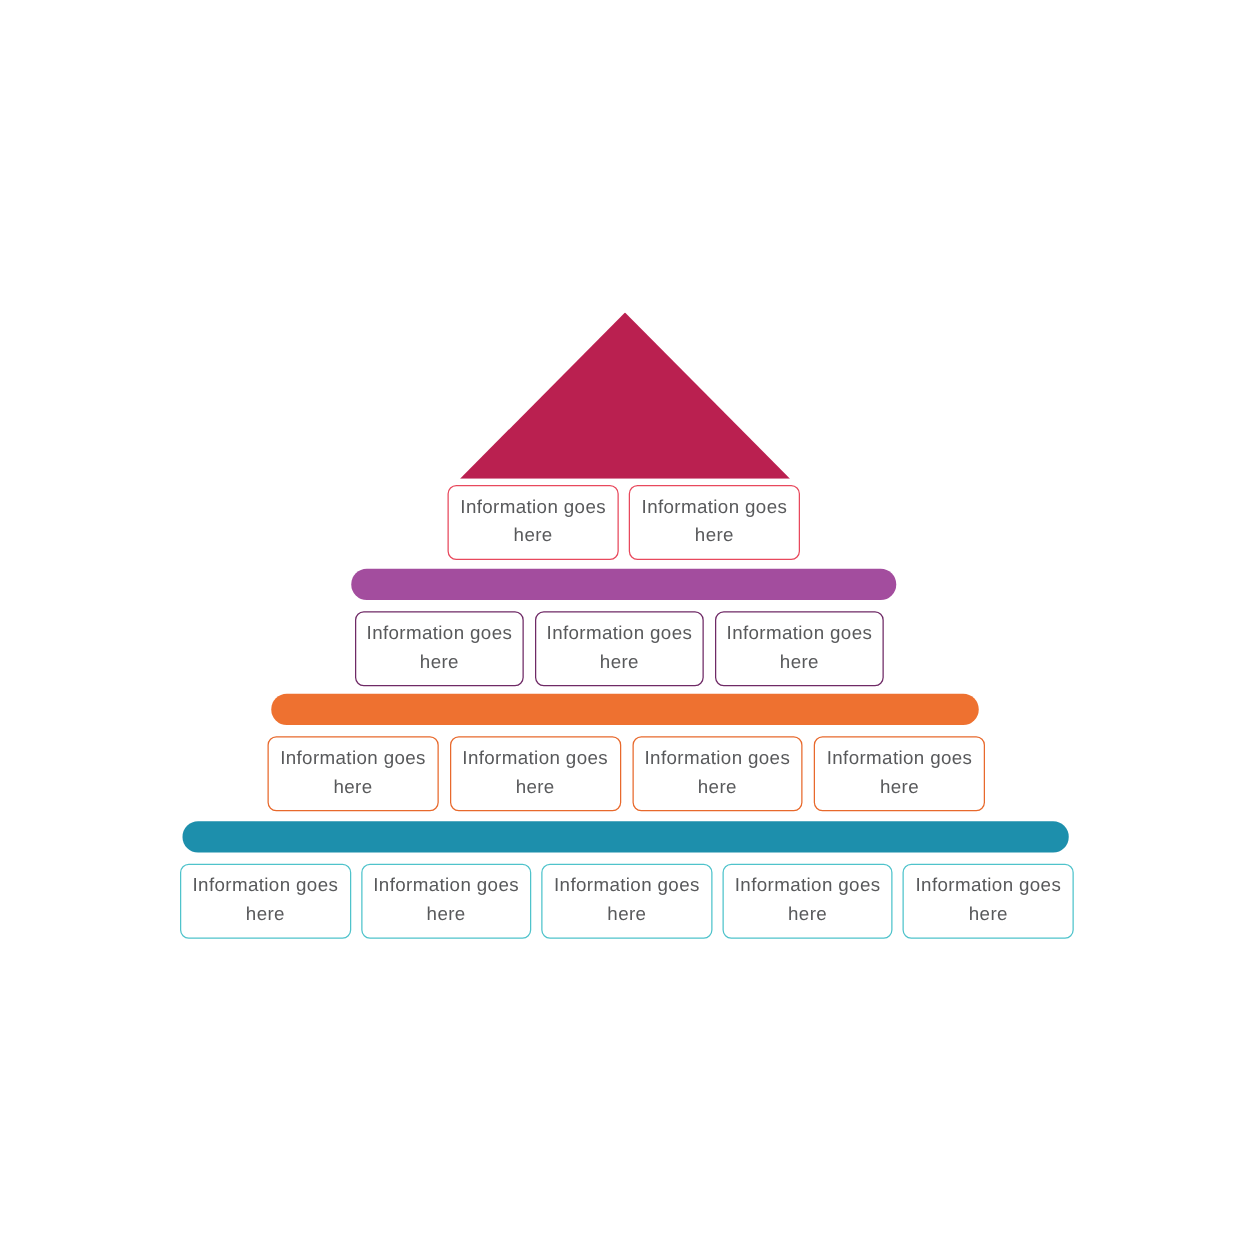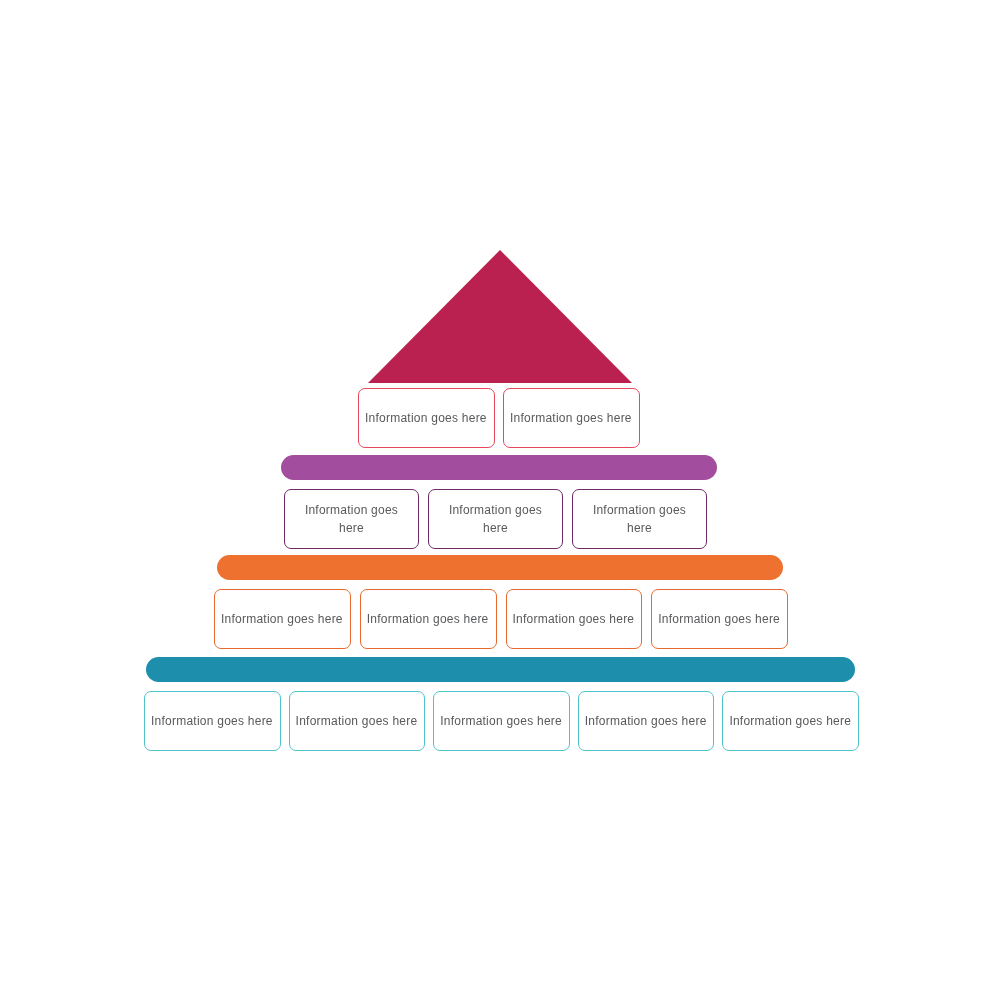--- a/index.html
+++ b/index.html
@@ -47,21 +47,21 @@
   .box {
     box-sizing: border-box;
     background: #ffffff;
     border-style: solid;
     border-width: 1.6px;
     border-radius: 7px;
     display: flex;
     align-items: center;
     text-align: center;
     color: #58595b;
-    font-size: 12px;
+    font-size: 15px;
     line-height: 1.52;
     letter-spacing: 0.02em;
     padding: 2px 6px;
   }
   .box .txt { display: block; max-width: 100%; }
 </style>
 </head>
 <body style="background: rgb(255, 255, 255);">
 
 <div id="canvas">

